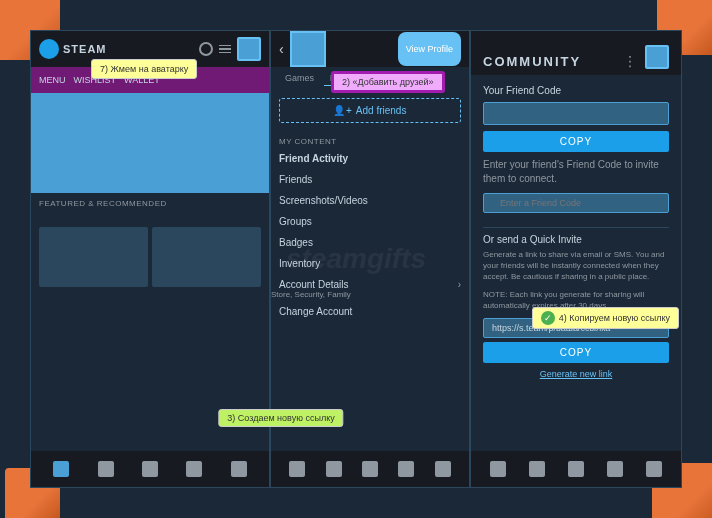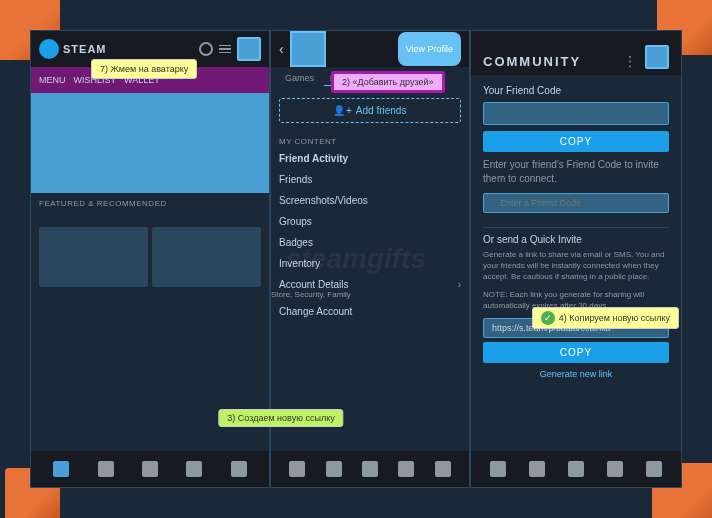--- a/index.html
+++ b/index.html
@@ -461,20 +461,21 @@
       letter-spacing: 1px;
       margin-bottom: 4px;
     }
 
     .generate-link {
       color: #67c1f5;
       font-size: 9px;
       text-align: center;
       cursor: pointer;
       padding: 2px 0;
+      text-decoration: underline;
     }
 
     .community-bottom-nav {
       background: #171a21;
       padding: 6px 8px;
       display: flex;
       justify-content: space-around;
       align-items: center;
       height: 36px;
     }

